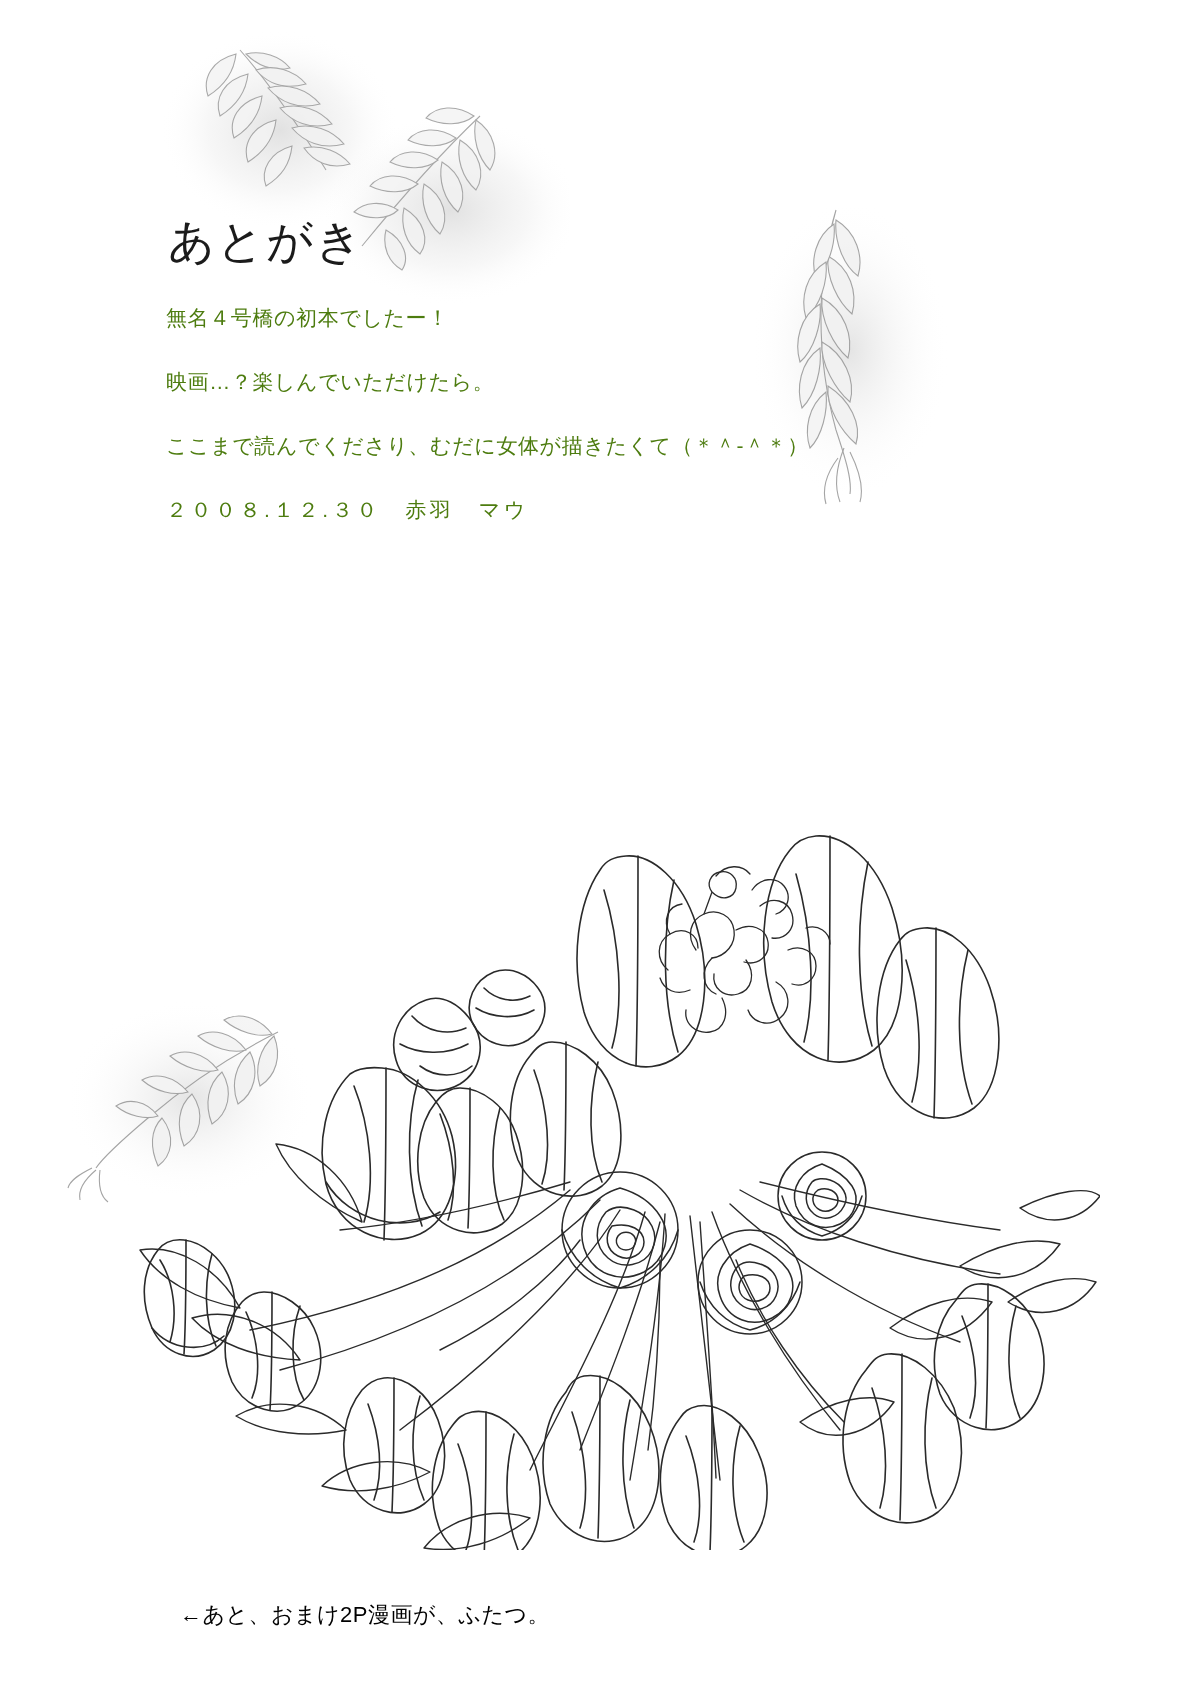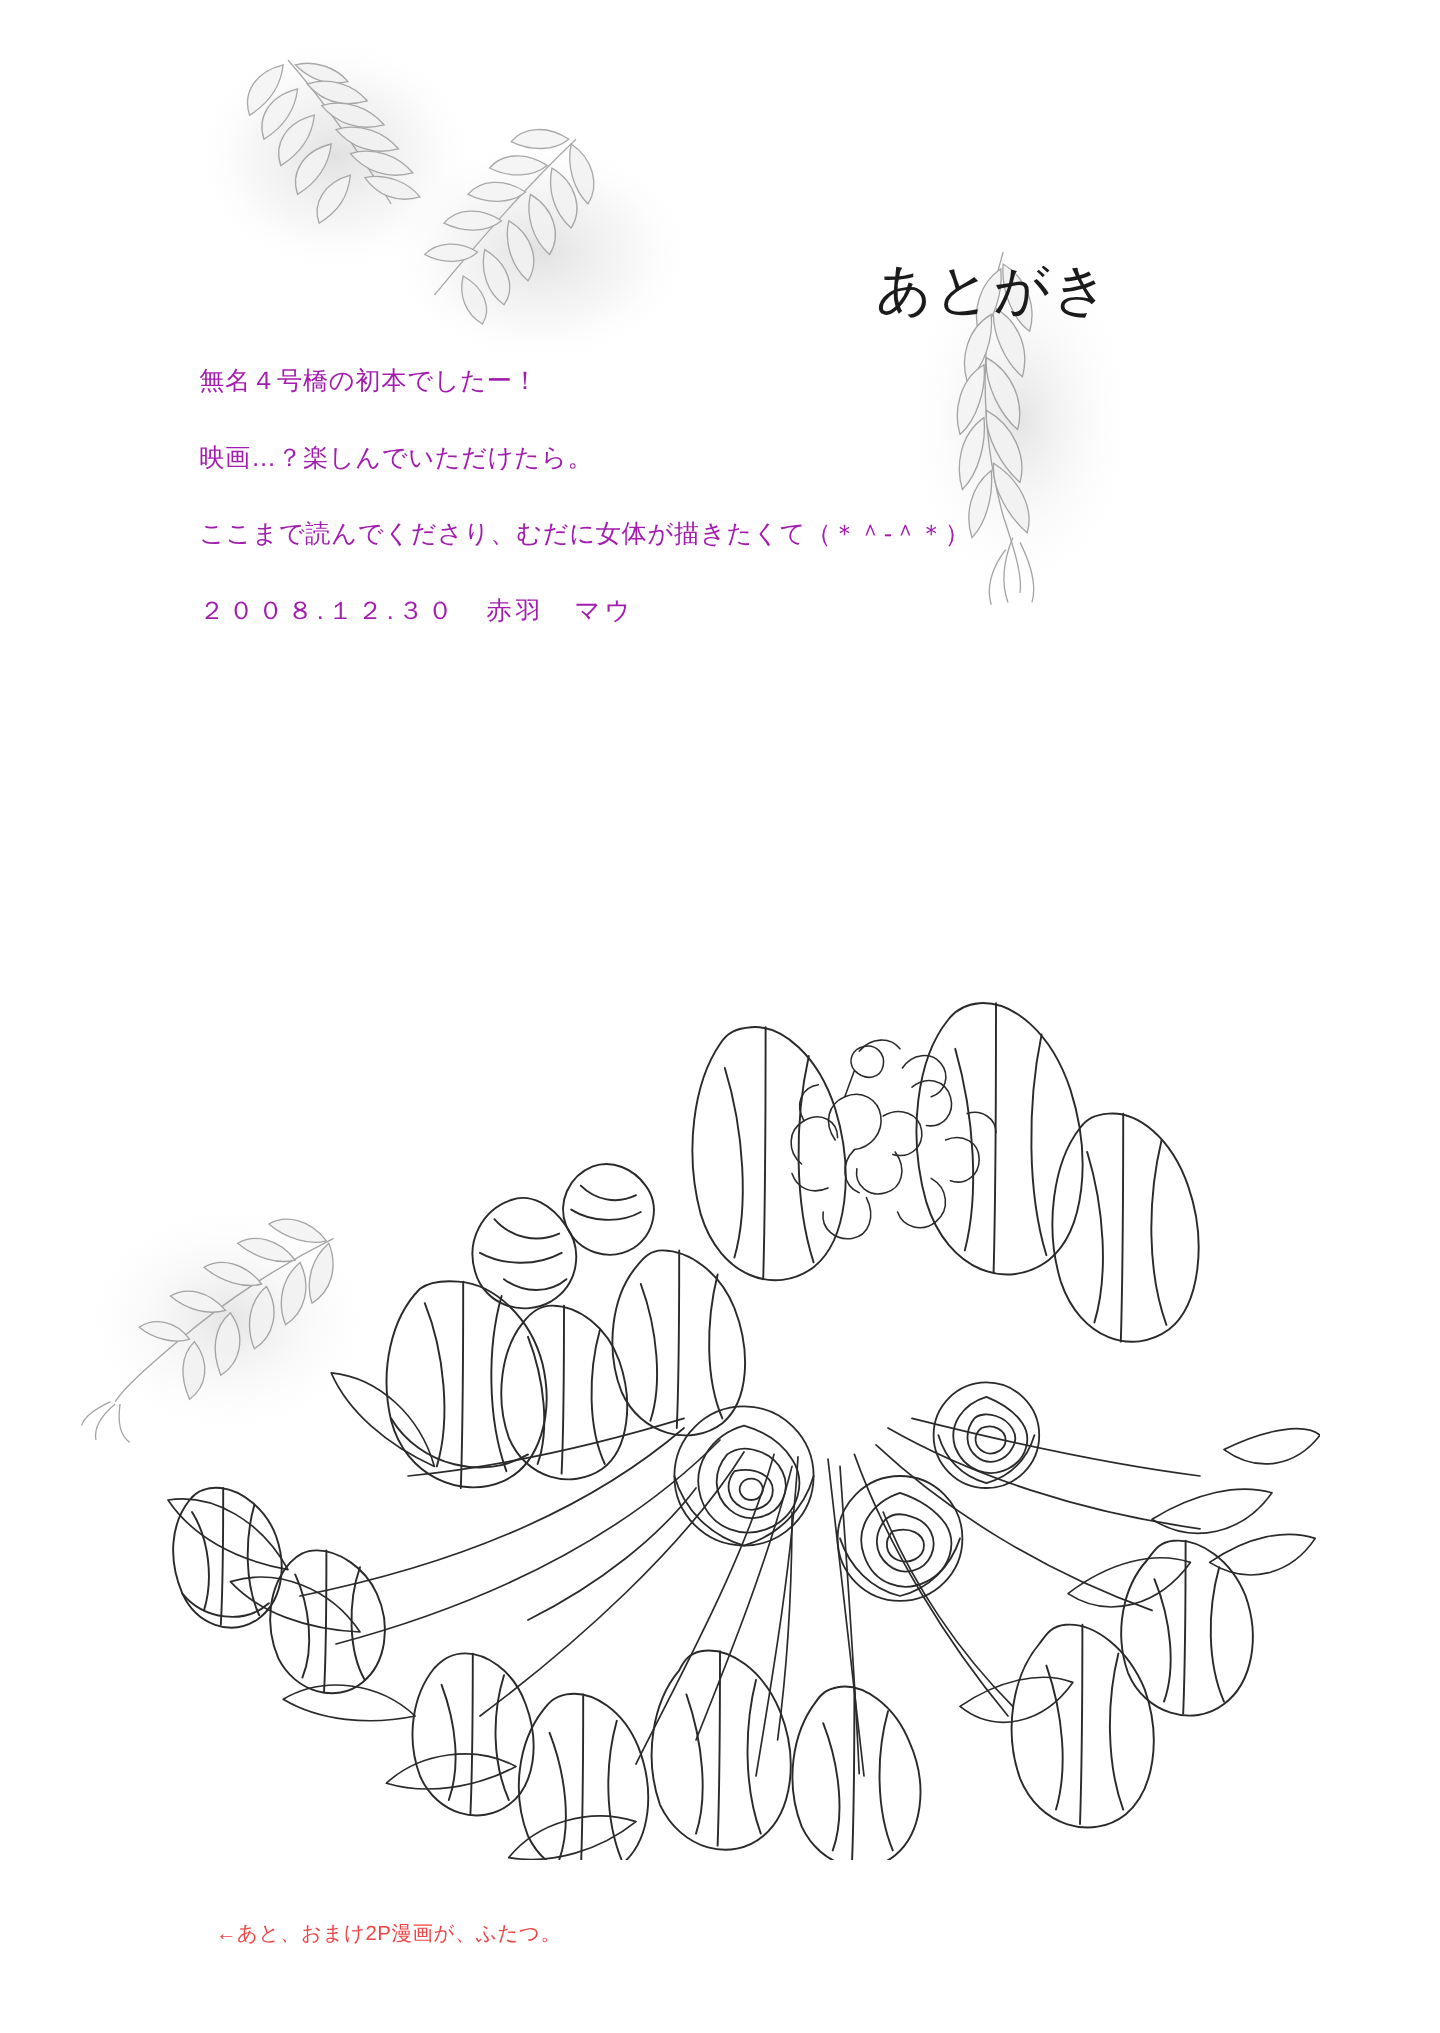--- a/index.html
+++ b/index.html
@@ -25,41 +25,40 @@
     width: 760px;
     z-index: 5;
   }
   #afterword .heading {
     font-size: 46px;
     letter-spacing: 2px;
     color: #1b1b1b;
     line-height: 1.1;
     margin: 0 0 34px 2px;
     font-weight: 400;
-    text-align: right;
   }
   #afterword p {
     margin: 0 0 30px 0;
     font-size: 21px;
     line-height: 1.62;
-    color: #a21caf;
+    color: #4d7c0f;
     letter-spacing: 0.6px;
     white-space: pre-line;
   }
   #afterword p.sig {
     font-size: 21px;
     letter-spacing: 3.5px;
   }
   #footnote {
     position: absolute;
     left: 180px;
     top: 1600px;
-    font-size: 17px;
+    font-size: 22px;
     letter-spacing: 0.5px;
-    color: #ef4444;
+    color: #000000;
     z-index: 5;
   }
   
   .art {
     position: absolute;
     pointer-events: none;
   }
   #feathers-top { left: 150px; top: 20px; }
   #feather-right { left: 740px; top: 180px; }
   #feather-left { left: 60px; top: 990px; }

